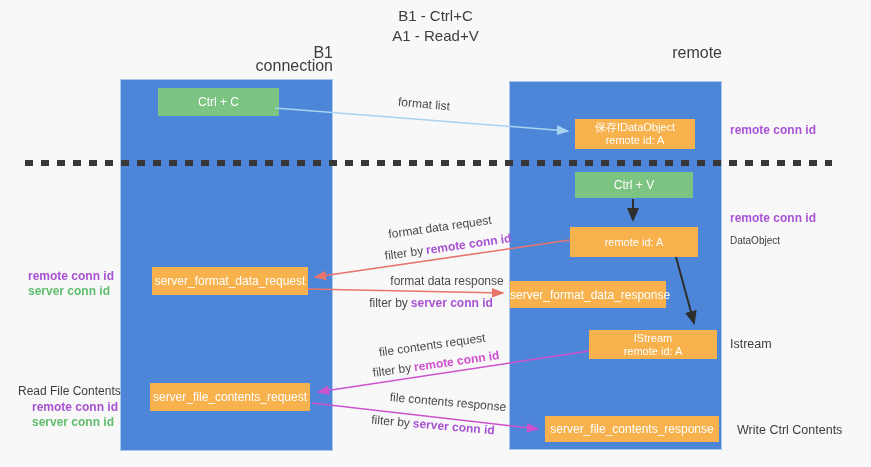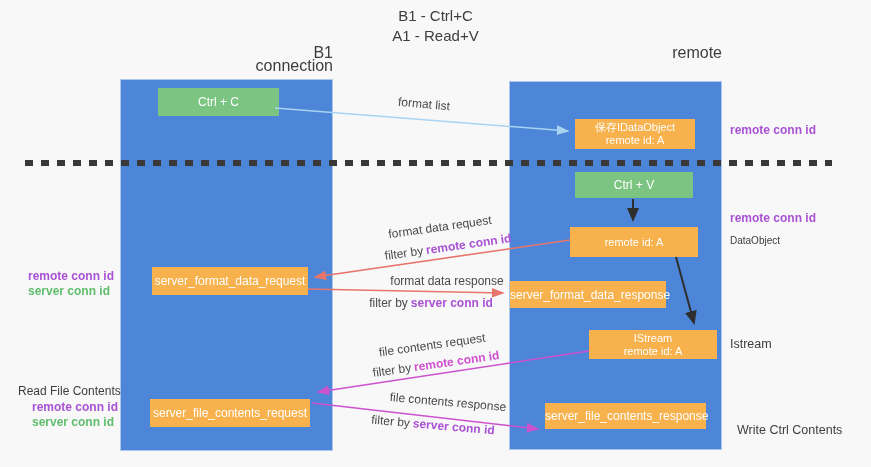--- a/index.html
+++ b/index.html
@@ -101,25 +101,25 @@
 
   <div class="node node-orange single" style="left:510px;top:281px;width:156px;height:27px;">
     <span>server_format_data_response</span>
   </div>
 
   <div class="node node-orange" style="left:589px;top:330px;width:128px;height:29px;">
     <div class="l1">IStream</div>
     <div class="l2">remote id: A</div>
   </div>
 
-  <div class="node node-orange single" style="left:150px;top:383px;width:160px;height:28px;margin-top:16px;">
+  <div class="node node-orange single" style="left:150px;top:383px;width:160px;height:28px;">
     <span>server_file_contents_request</span>
   </div>
 
-  <div class="node node-orange single" style="left:545px;top:403px;width:161px;height:26px;">
+  <div class="node node-orange single" style="left:545px;top:416px;width:174px;height:26px;">
     <span>server_file_contents_response</span>
   </div>
 
   <svg class="overlay" width="871" height="467" viewBox="0 0 871 467">
     <defs>
       <marker id="m-lb" markerWidth="9" markerHeight="7" refX="7" refY="3" orient="auto">
         <path d="M0,0 L8,3 L0,6 z" class="f-lb"></path>
       </marker>
       <marker id="m-red" markerWidth="9" markerHeight="7" refX="7" refY="3" orient="auto">
         <path d="M0,0 L8,3 L0,6 z" class="f-red"></path>

